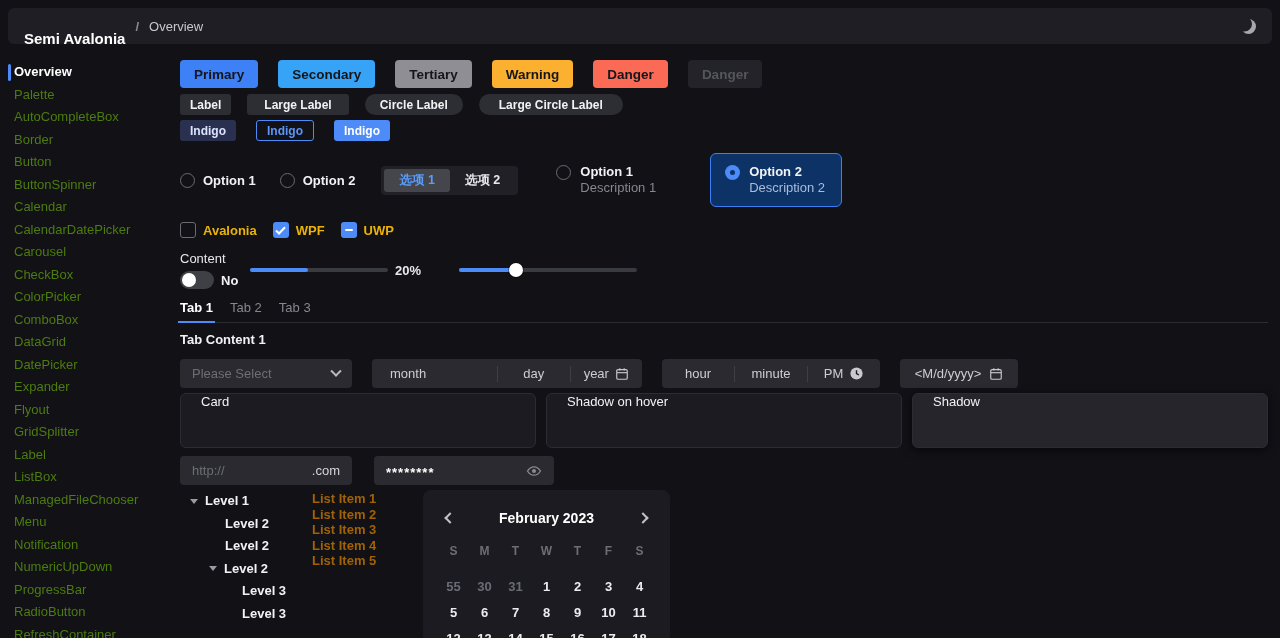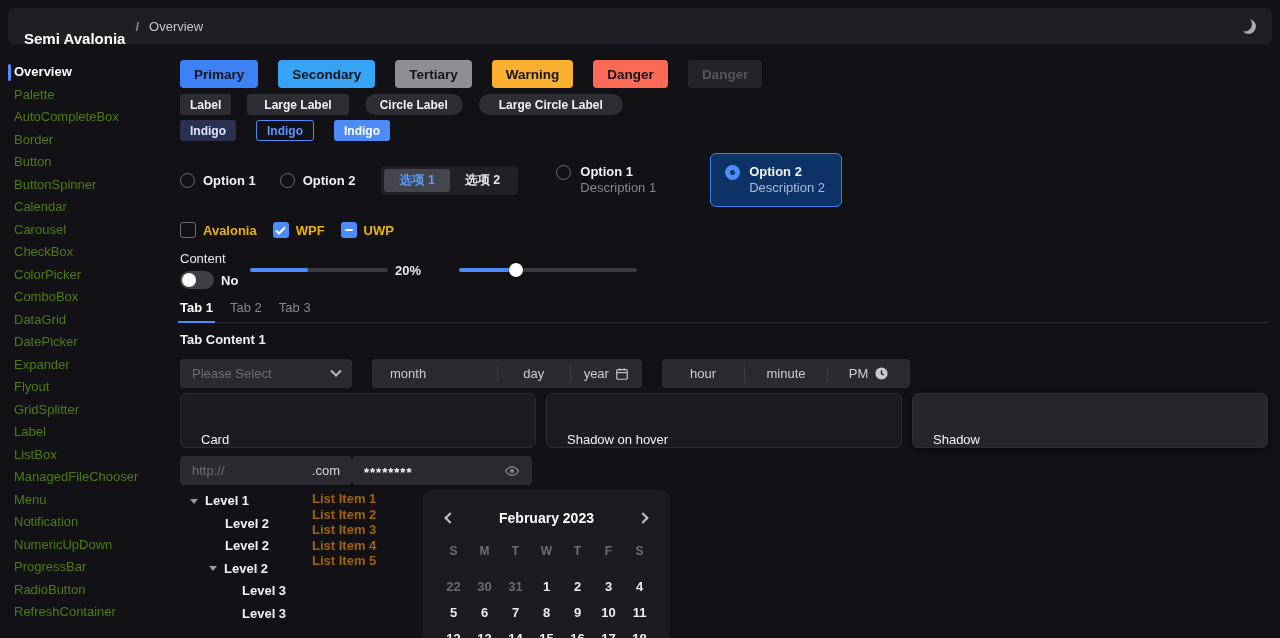--- a/index.html
+++ b/index.html
@@ -107,35 +107,35 @@
   .tab-content { margin-top:9px; font-weight:bold; color:#f2f2f4; }
 
   
   .picker-row { margin-top:12px; gap:20px; }
   .field { height:29px; background:#2a2a30; border-radius:4px; display:flex; align-items:center; cursor:pointer; }
   .combo { width:172px; padding:4px 12px; }
   .combo .ph { color:#6d6d76; }
   .chev-down { margin-left:auto; width:8px; height:8px; border-right:2px solid #b9b9c0;
     border-bottom:2px solid #b9b9c0; transform:rotate(45deg) translate(-2px,-2px); }
   .datepicker { width:270px; }
-  .timepicker { width:248px; }
+  .timepicker { width:218px; }
   .seg-field { flex:1; display:flex; align-items:center; justify-content:center; color:#cdced4; gap:6px; }
   .seg-field.first { flex:1.5; justify-content:flex-start; padding-left:18px; }
   .vdiv { width:1px; height:16px; background:#3e3e45; }
   .fmt-field { width:118px; justify-content:center; gap:8px; color:#cdced4; }
   .picker-icon { display:flex; }
 
   
   .cards-row { margin-top:5px; gap:10px; }
   .card { flex:1; height:55px; background:#1b1b21; border:1px solid #2c2c34; border-radius:6px;
-    display:flex; align-items:flex-end; padding:0 20px; color:#f2f2f4; }
+    display:flex; align-items:flex-start; padding:0 20px; color:#f2f2f4; }
   .card.shadow { background:#25252b; box-shadow:0 2px 10px rgba(0,0,0,.55); }
 
   
-  .input-row { margin-top:8px; }
+  .input-row { margin-top:8px; gap:22px; }
   .field.url { width:172px; padding:0 12px; }
   .url-prefix { color:#6d6d76; }
   .url-suffix { margin-left:auto; color:#d6d6dc; }
   .field.password { width:180px; padding:0 12px; }
   .pwd-mask { color:#fff; font-weight:bold; letter-spacing:1px; transform:translateY(2px); }
   .eye { margin-left:auto; display:flex; }
 
   
   .bottom-row { margin-top:5px; display:flex; align-items:flex-start; }
   .tree { width:128px; }
@@ -176,20 +176,21 @@
 </div>
 
 <div class="sidebar">
   <div class="side-item active">Overview</div>
   <div class="side-item">Palette</div>
   <div class="side-item">AutoCompleteBox</div>
   <div class="side-item">Border</div>
   <div class="side-item">Button</div>
   <div class="side-item">ButtonSpinner</div>
   <div class="side-item">Calendar</div>
+  <div class="side-item">CalendarDatePicker</div>
   <div class="side-item">Carousel</div>
   <div class="side-item">CheckBox</div>
   <div class="side-item">ColorPicker</div>
   <div class="side-item">ComboBox</div>
   <div class="side-item">DataGrid</div>
   <div class="side-item">DatePicker</div>
   <div class="side-item">Expander</div>
   <div class="side-item">Flyout</div>
   <div class="side-item">GridSplitter</div>
   <div class="side-item">Label</div>
@@ -334,20 +335,31 @@
       <span class="seg-field">
         <span>PM</span>
         <span class="picker-icon">
           <svg width="15" height="15" viewBox="0 0 16 16">
               <circle cx="8" cy="8" r="6.5" fill="#c9c9cf"></circle>
               <path d="M8 4.5V8l2.6 1.6" stroke="#1b1b21" stroke-width="1.5" fill="none"></path>
             </svg>
         </span>
       </span>
     </div>
+    <div class="field fmt-field">
+      <span>&lt;M/d/yyyy&gt;</span>
+      <span class="picker-icon">
+        <svg width="14" height="14" viewBox="0 0 16 16">
+            <rect x="2" y="3" width="12" height="11" rx="1.5" fill="none" stroke="#c9c9cf" stroke-width="1.3"></rect>
+            <line x1="2" y1="6.5" x2="14" y2="6.5" stroke="#c9c9cf" stroke-width="1.3"></line>
+            <line x1="5.5" y1="1.5" x2="5.5" y2="4" stroke="#c9c9cf" stroke-width="1.3"></line>
+            <line x1="10.5" y1="1.5" x2="10.5" y2="4" stroke="#c9c9cf" stroke-width="1.3"></line>
+          </svg>
+      </span>
+    </div>
   </div>
 
   <div class="row cards-row">
     <div class="card">
         <span>Card</span>
       </div>
     <div class="card">
         <span>Shadow on hover</span>
       </div>
     <div class="card shadow">
@@ -412,21 +424,21 @@
       <div class="cal-grid heads">
         <span class="cal-dow">S</span>
         <span class="cal-dow">M</span>
         <span class="cal-dow">T</span>
         <span class="cal-dow">W</span>
         <span class="cal-dow">T</span>
         <span class="cal-dow">F</span>
         <span class="cal-dow">S</span>
       </div>
       <div class="cal-grid dates">
-        <span class="cal-day outside">22</span>
+        <span class="cal-day outside">55</span>
         <span class="cal-day outside">30</span>
         <span class="cal-day outside">31</span>
         <span class="cal-day">1</span>
         <span class="cal-day">2</span>
         <span class="cal-day">3</span>
         <span class="cal-day">4</span>
         <span class="cal-day">5</span>
         <span class="cal-day">6</span>
         <span class="cal-day">7</span>
         <span class="cal-day">8</span>

